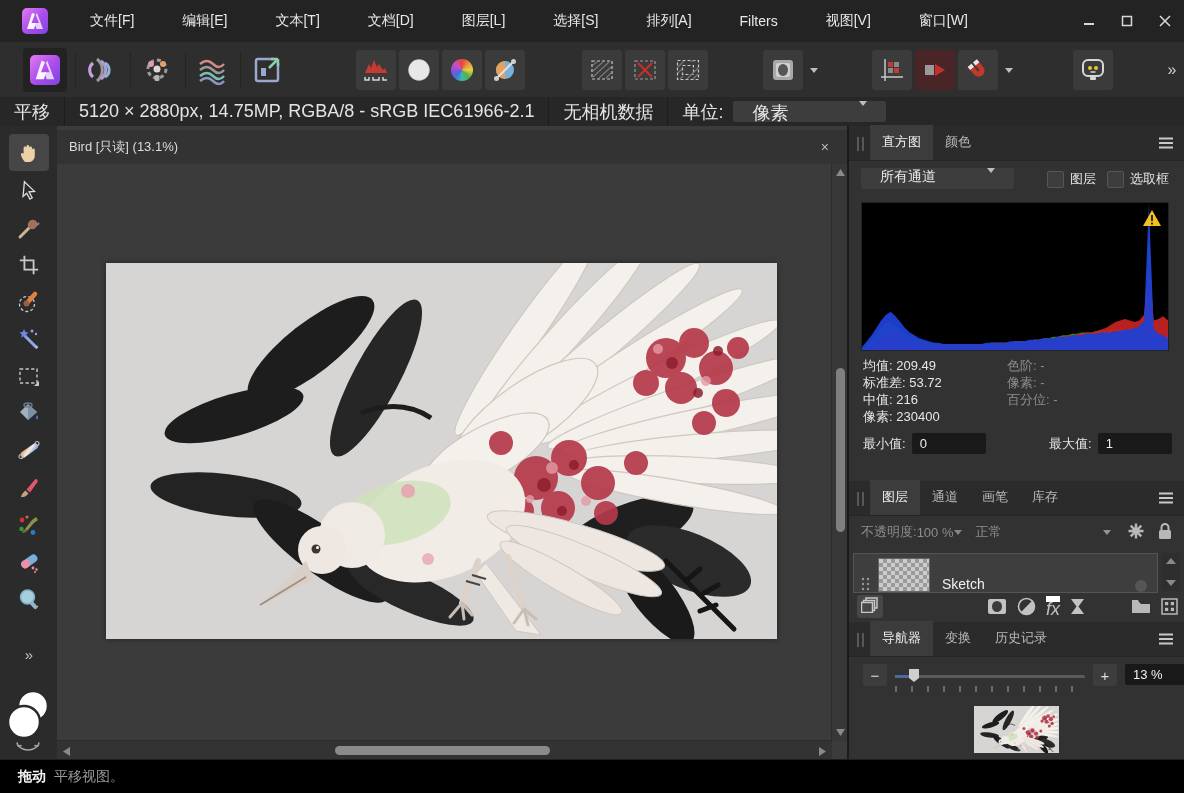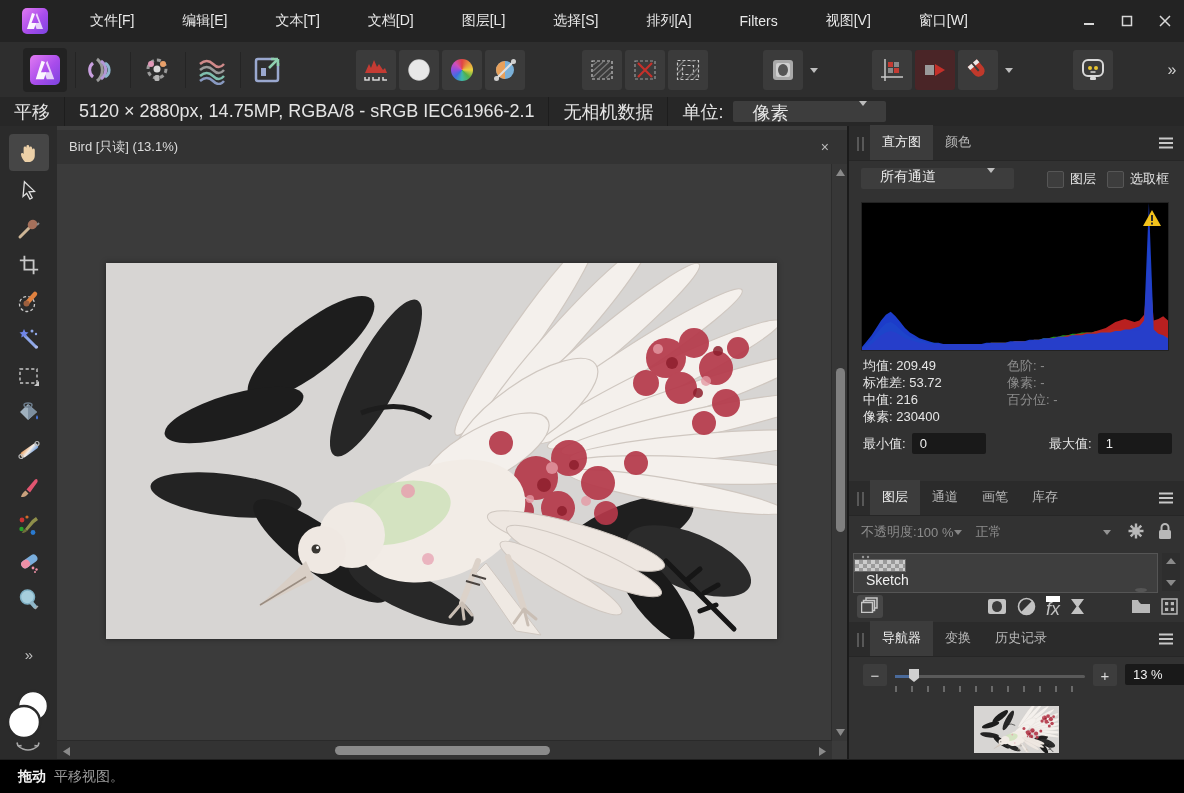--- a/index.html
+++ b/index.html
@@ -63,21 +63,21 @@
   .ptab{padding:8px 12px 9px;font-size:13px;color:#b9b9b9;}
   .ptab.active{background:#3c3c3c;color:#f0f0f0;}
   .pmenu{position:absolute;right:10px;top:10px;}
   .histbox{position:absolute;left:12px;top:76px;width:306px;height:147px;background:#000;border:1px solid #222;}
   .statcol{position:absolute;font-size:13px;line-height:17px;}
   .statrow{white-space:nowrap;}
   .dim{color:#8d8d8d;}
   .numfield{background:#191919;border-radius:2px;height:21px;display:flex;align-items:center;padding:0 8px;color:#f0f0f0;font-size:13px;}
   .checkbox{width:15px;height:15px;background:#3d3d3d;border:1px solid #565656;border-radius:2px;margin-right:6px;}
 
-  .layer-row{position:absolute;left:4px;right:26px;top:72px;height:38px;background:#3e3e3e;border:1px solid #555;display:flex;align-items:flex-start;flex-direction:column;}
+  .layer-row{position:absolute;left:4px;right:26px;top:72px;height:38px;background:#3e3e3e;border:1px solid #555;display:flex;align-items:flex-end;}
   .checker{background-color:#cccccc;background-image:linear-gradient(45deg,#9a9a9a 25%,transparent 25%,transparent 75%,#9a9a9a 75%),linear-gradient(45deg,#9a9a9a 25%,transparent 25%,transparent 75%,#9a9a9a 75%);background-size:8px 8px;background-position:0 0,4px 4px;}
   .miniscroll{position:absolute;right:4px;top:72px;width:18px;height:38px;background:#2e2e2e;}
   .fxglyph{font-size:18px;color:#c2c2c2;border-top:6px solid #ffffff;line-height:13px;padding-top:1px;font-style:italic;}
 
   .navslider{position:absolute;left:46px;top:13px;width:190px;height:3px;background:#5a5a5a;border-radius:2px;}
   .navticks{position:absolute;left:46px;top:24px;width:190px;height:6px;
             background:repeating-linear-gradient(90deg,#6a6a6a 0 2px,transparent 2px 16px);}
   .navhandle{position:absolute;left:14px;top:-6px;width:10px;height:13px;background:#cfcfcf;
              clip-path:polygon(0 0,100% 0,100% 70%,50% 100%,0 70%);}
   .squarebtn{background:#3d3d3d;border-radius:2px;width:24px;height:22px;display:flex;align-items:center;justify-content:center;color:#dcdcdc;font-size:15px;}

